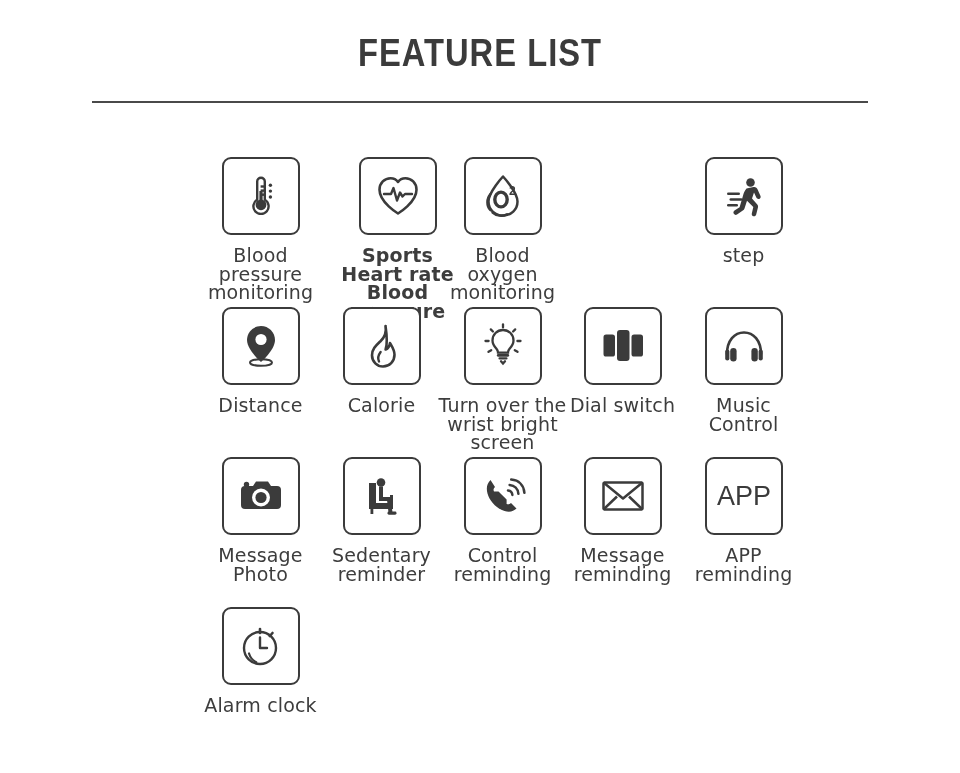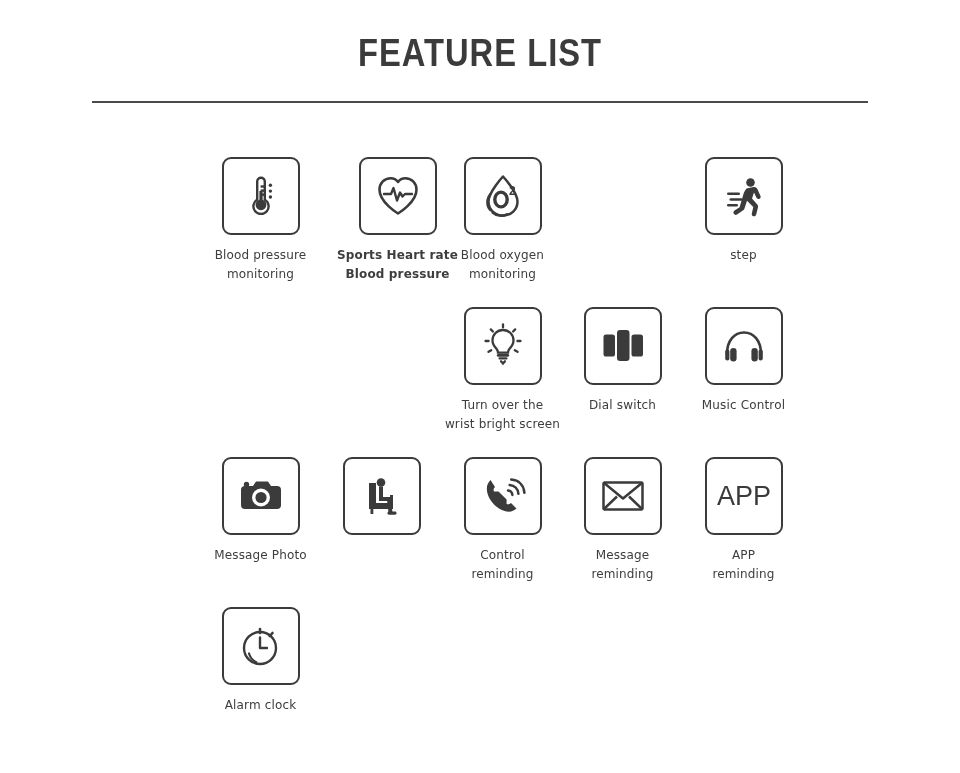--- a/index.html
+++ b/index.html
@@ -70,21 +70,21 @@
     background: #fff;
     display: flex;
     align-items: center;
     justify-content: center;
   }
   .icon-box svg {
     display: block;
   }
   .feature-label {
     margin-top: 11px;
-    font-size: 12px;
+    font-size: 19px;
     line-height: 18.5px;
     color: #3d3d3d;
     letter-spacing: 0.15px;
     white-space: pre-line;
     font-family: "DejaVu Sans", "Liberation Sans", sans-serif;
   }
   .label-wide {
     width: 160px;
     margin-left: -19.5px;
   }
@@ -167,21 +167,44 @@
         </svg>
         </span>
       </div>
       <div class="feature-label">step</div>
     </div>
 
   </div>
 
   <div class="feature-row">
 
-
+    <div class="feature-cell" style="left:200px;">
+      <div class="icon-box">
+        <span>
+        <svg width="44" height="48" viewBox="0 0 44 48">
+          <path d="M22 4 C14.3 4 8 10.3 8 18 C8 28 22 40 22 40 C22 40 36 28 36 18 C36 10.3 29.7 4 22 4 Z" fill="#3b3b3b"></path>
+          <circle cx="22" cy="17.5" r="5.6" fill="#ffffff"></circle>
+          <ellipse cx="22" cy="40.5" rx="11" ry="3.3" fill="none" stroke="#3b3b3b" stroke-width="2"></ellipse>
+        </svg>
+        </span>
+      </div>
+      <div class="feature-label">Distance</div>
+    </div>
+
+    <div class="feature-cell" style="left:321px;">
+      <div class="icon-box">
+        <span>
+        <svg width="44" height="48" viewBox="0 0 44 48">
+          <path d="M25.5 4 C26.8 11 24.4 15.5 20.5 19.2 C16 23.5 12 27 12 33.2 C12 39.8 17.2 44.5 23 44.5 C29.5 44.5 34.5 39.4 34.5 32.8 C34.5 27.5 31.5 24 30 21 C29.5 24.5 27.8 26.6 25.6 27.5 C27 23.5 27.5 17.5 25.5 4 Z" fill="none" stroke="#3b3b3b" stroke-width="2.6" stroke-linejoin="round"></path>
+          <path d="M20.6 30 C18 33.5 17.5 36.5 19 39.5" fill="none" stroke="#3b3b3b" stroke-width="2.4" stroke-linecap="round"></path>
+        </svg>
+        </span>
+      </div>
+      <div class="feature-label">Calorie</div>
+    </div>
 
     <div class="feature-cell" style="left:562px;">
       <div class="icon-box">
         <span>
         <svg width="48" height="40" viewBox="0 0 48 40">
           <g fill="#3b3b3b">
             <rect x="4.5" y="8.5" width="11.5" height="22" rx="2.6"></rect>
             <rect x="18" y="4" width="12.5" height="31" rx="3"></rect>
             <rect x="32.5" y="8.5" width="11.5" height="22" rx="2.6"></rect>
           </g>
@@ -265,20 +288,22 @@
             <rect x="30" y="36" width="2.8" height="5"></rect>
             <circle cx="22" cy="9.5" r="4.3"></circle>
             <path d="M20 13.5 L24 13.5 L24 27.5 L20 27.5 Z"></path>
             <path d="M20 24 L31 24 L31 28 L20 28 Z"></path>
             <path d="M28 27 L32 27 L33.5 39.5 L29.5 39.5 Z"></path>
             <rect x="28.5" y="38.5" width="9" height="3.2" rx="1.4"></rect>
           </g>
         </svg>
         </span>
       </div>
+      <div class="feature-label">Sedentary
+reminder</div>
     </div>
 
     <div class="feature-cell" style="left:442px;">
       <div class="icon-box">
         <span>
         <svg width="46" height="44" viewBox="0 0 46 44">
           <path d="M10.5 6 C7 9.5 6 14 7.5 19.5 C9.5 27 16.5 34.5 24.5 37 C29.5 38.5 33.5 37.5 36.5 34.5 L31 29 C29.5 30.4 28.2 30.6 26.6 30 L26.6 25.5 L18.5 17.5 L14 17.5 C13.2 16 13.4 14.6 15 13 Z" fill="#3b3b3b"></path>
           <g fill="none" stroke="#3b3b3b" stroke-width="2.5" stroke-linecap="round">
             <path d="M28 16.5 C30.5 16.8 32.2 18.5 32.4 21"></path>
             <path d="M29.6 11 C34.6 11.4 38 14.8 38.4 19.8"></path>

